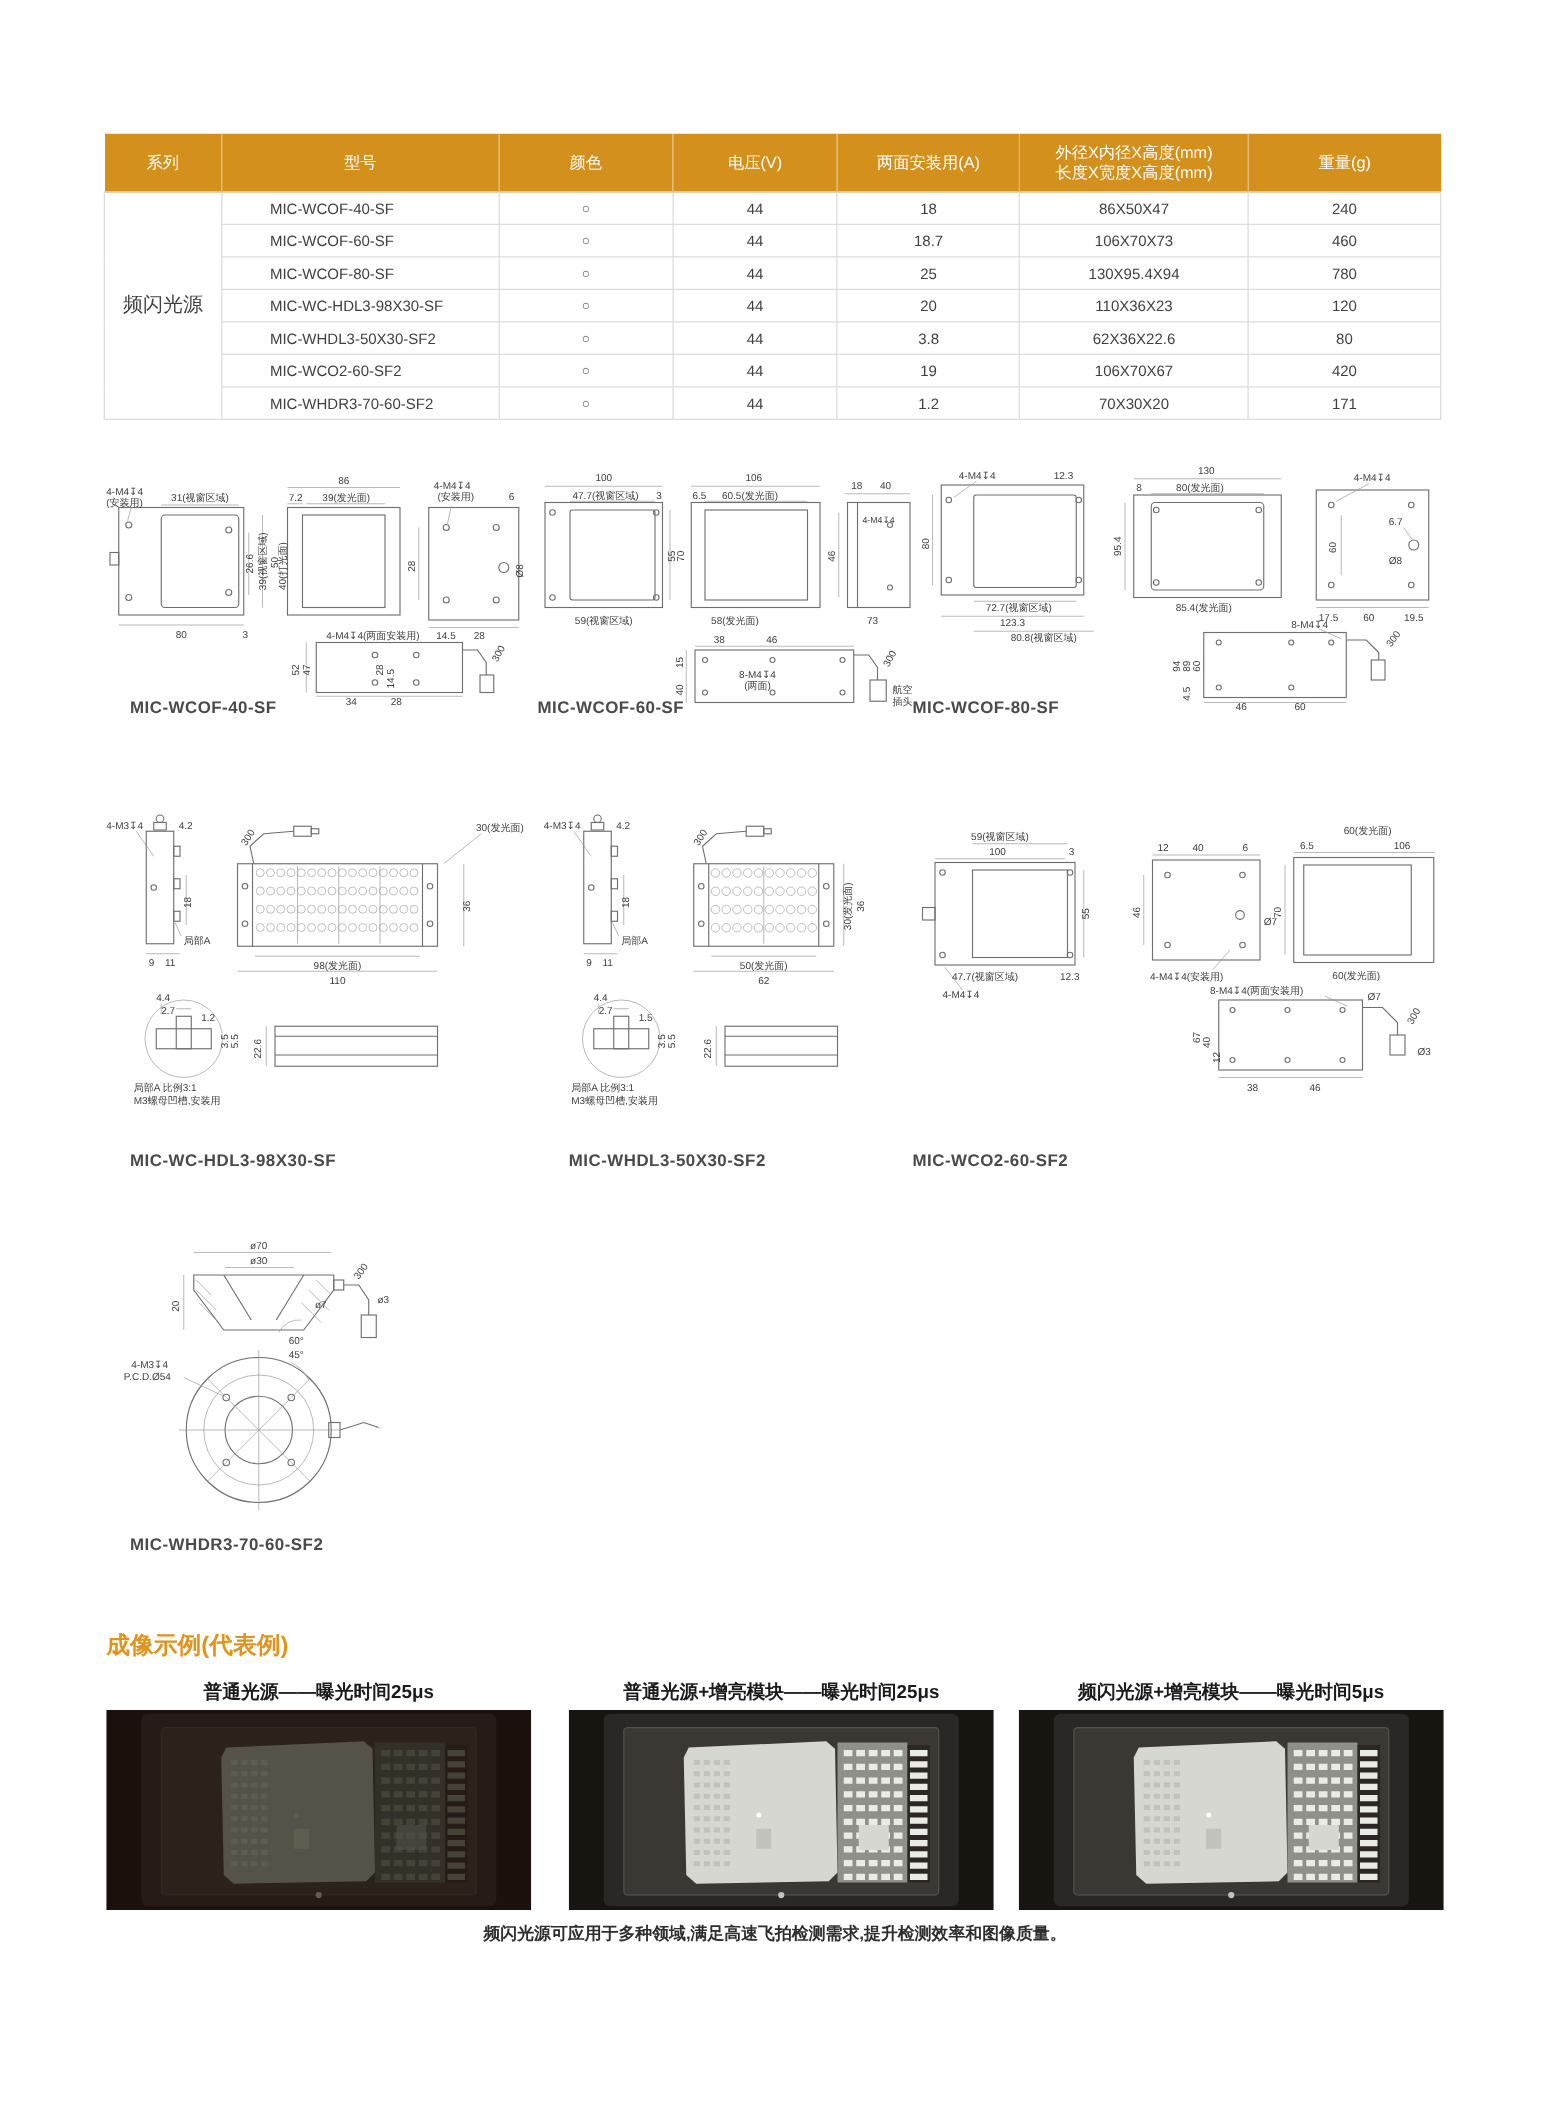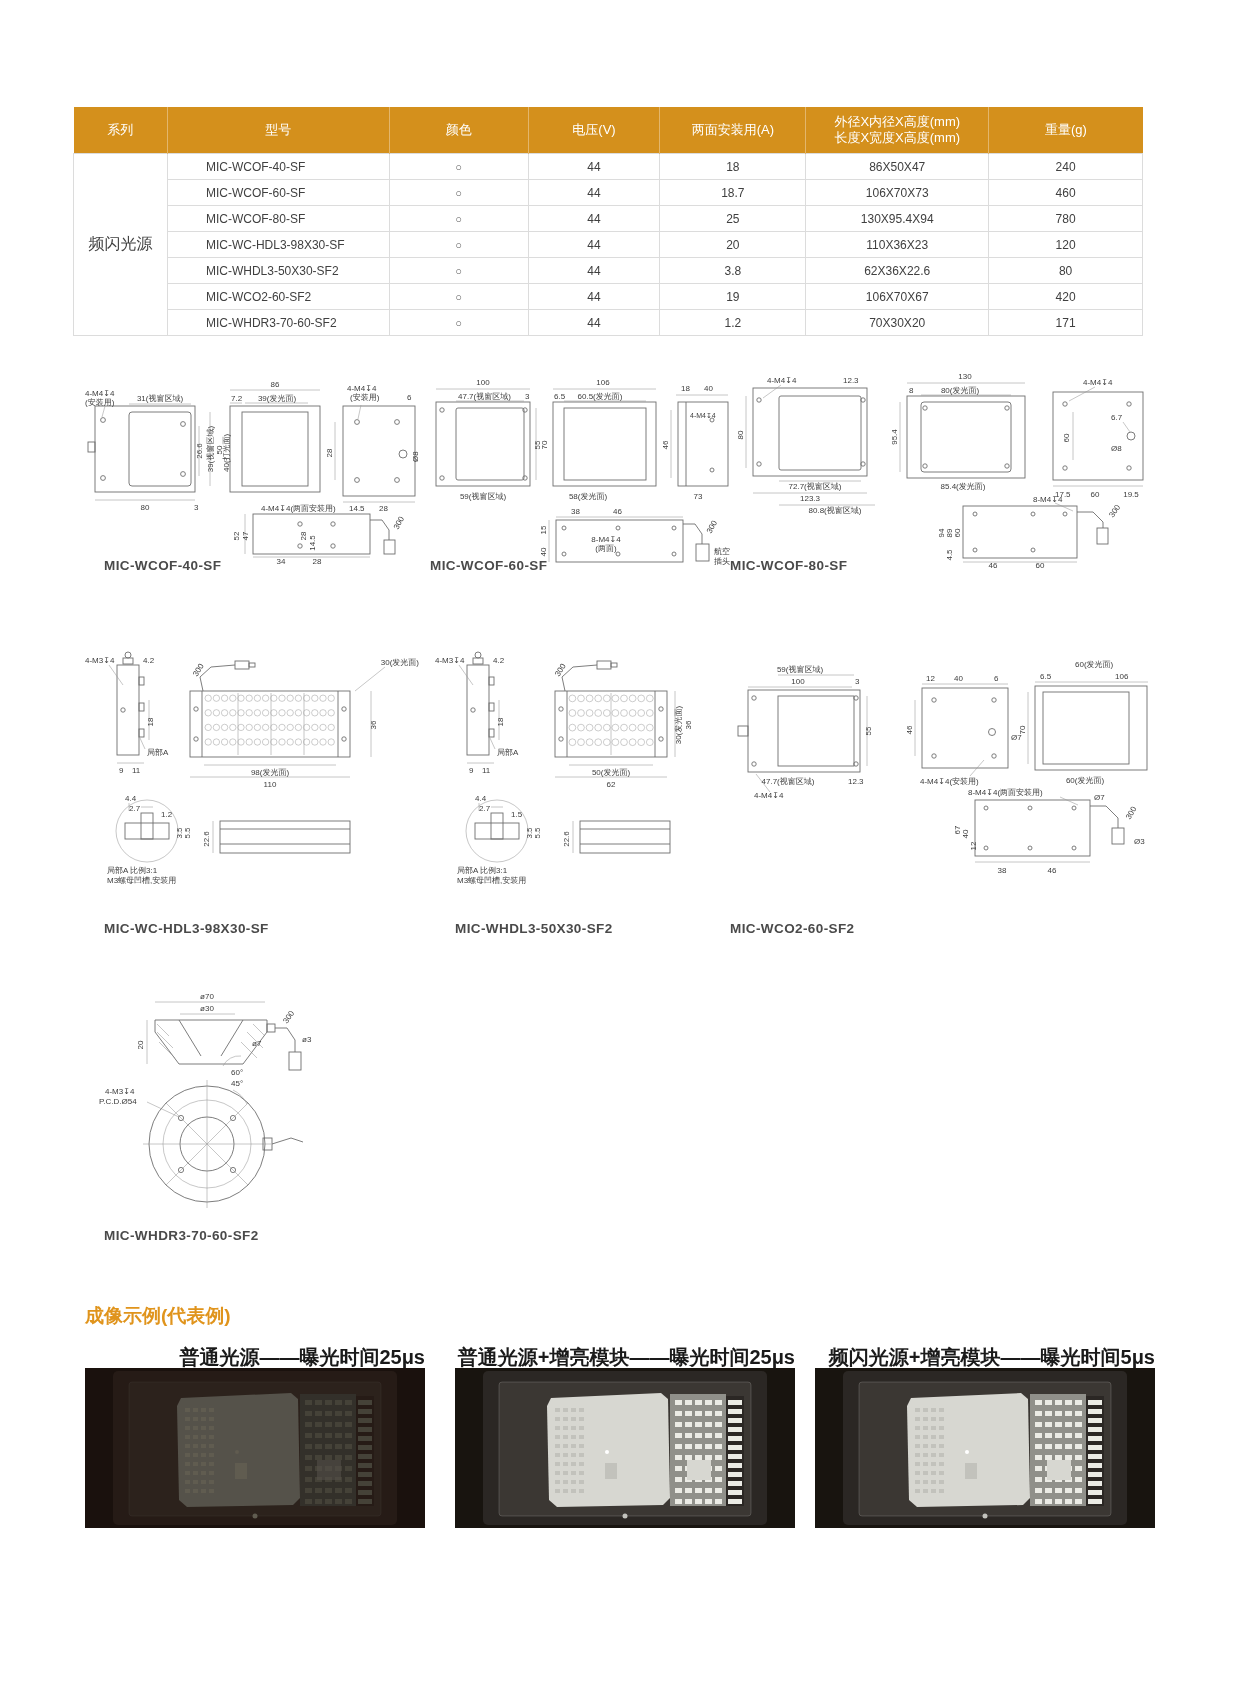--- a/index.html
+++ b/index.html
@@ -1,19 +1,19 @@
 <!DOCTYPE html>
 <html style="--hdr-bg: #D4901C; --heading-color: #E0941C;"><head>
 <meta charset="utf-8">
 <style>
   html,body{margin:0;padding:0;background:#fff;}
   .page{position:relative;width:1241px;height:1684px;background:#fff;overflow:hidden;
         font-family:"Liberation Sans","DejaVu Sans",sans-serif;color:#3c3c3c;}
   
-  .spec-table{position:absolute;left:73px;top:107px;width:1070px;border-collapse:collapse;
+  .spec-table{position:absolute;left:83px;top:107px;width:1070px;border-collapse:collapse;
               font-size:12px;color:#404040;}
   .spec-table th{background:var(--hdr-bg,#D4901C);color:#fff;font-weight:normal;font-size:13px;
                  height:46px;border-right:1px solid rgba(255,255,255,.35);padding:0 4px;}
   .spec-table th:last-child{border-right:none;}
   .spec-table td{border:1px solid #DCDCDC;height:25px;text-align:center;padding:0 4px;}
   .spec-table td.model{text-align:left;padding-left:38px;}
   .spec-table td.series{font-size:16px;}
   .spec-table .two-line{line-height:1.25;}
   .color-dot{font-size:11px;color:#555;}
   
@@ -21,21 +21,21 @@
   .dwg .ln{fill:none;stroke:#6e6e6e;stroke-width:.9;}
   .dwg .thin{fill:none;stroke:#999;stroke-width:.55;}
   .dwg .hatch{stroke:#8d8d8d;stroke-width:.5;}
   .dwg text{font-family:"Liberation Sans","DejaVu Sans",sans-serif;font-size:8px;fill:#3c3c3c;}
   .dwg text.s7{font-size:7px;}
   .dwg .led circle{fill:none;stroke:#9a9a9a;stroke-width:.5;}
   .model-label{position:absolute;font-size:13.5px;font-weight:600;letter-spacing:.4px;color:#4a4a4a;}
   
   .section-heading{position:absolute;left:85px;top:1303px;font-size:19px;font-weight:bold;
                    color:var(--heading-color,#E0941C);}
-  .photo-caption{position:absolute;width:340px;text-align:right;font-size:20px;font-weight:bold;color:#1a1a1a;}
+  .photo-caption{position:absolute;width:340px;text-align:center;font-size:15px;font-weight:bold;color:#1a1a1a;}
   .photo{position:absolute;}
   .photo-dark{--bg:#1a110d;--frame:#261b16;--inner:#2c221c;--plate:#55524a;--board:#33302a;--pad:#454238;--pad2:#605c50;}
   .photo-bright{--bg:#18140f;--frame:#2b2724;--inner:#3b3733;--plate:#d7d7d1;--board:#90908a;--pad:#ebebe5;--pad2:#c2c2bc;}
   .photo .pads rect{fill:var(--pad);}
   .photo .pads.alt rect{fill:var(--pad2);}
   .bottom-note{position:absolute;left:85px;top:1538px;width:1070px;text-align:center;
                font-size:13.5px;font-weight:600;color:#2e2e2e;}
 </style>
 </head>
 <body>
@@ -1134,14 +1134,15 @@
         <rect x="273" y="95" width="14" height="5"></rect>
         <rect x="273" y="104" width="14" height="5"></rect>
         <rect x="273" y="113" width="14" height="5"></rect>
         <rect x="273" y="122" width="14" height="5"></rect>
         <rect x="273" y="131" width="14" height="5"></rect>
       </g>
     <circle cx="170" cy="148" r="2.5" fill="var(--pad2)"></circle>
     <circle cx="152" cy="84" r="2" fill="#ffffff"></circle>
   </svg>
 
+  <div class="bottom-note">频闪光源可应用于多种领域,满足高速飞拍检测需求,提升检测效率和图像质量。</div>
 
 </div>
 
 </body></html>

